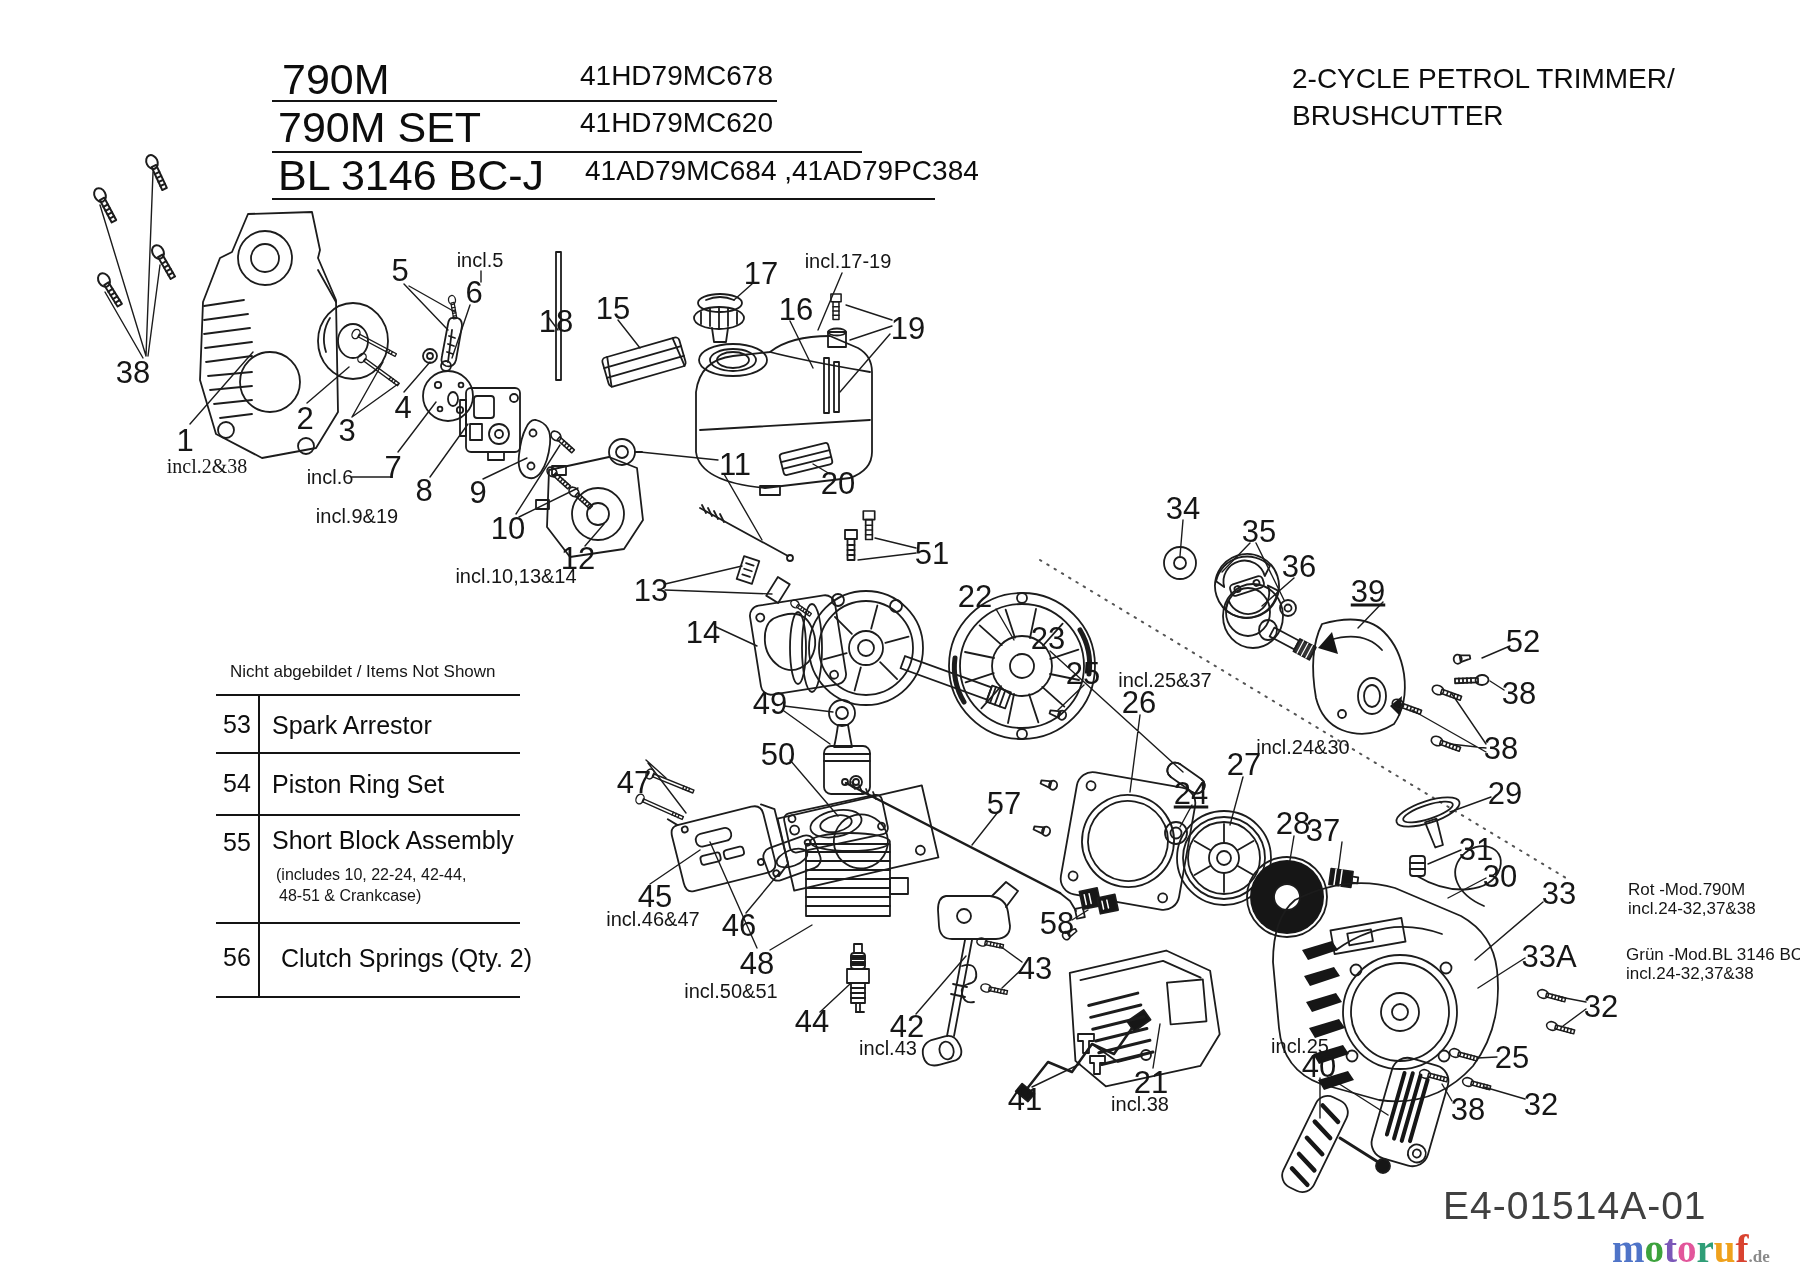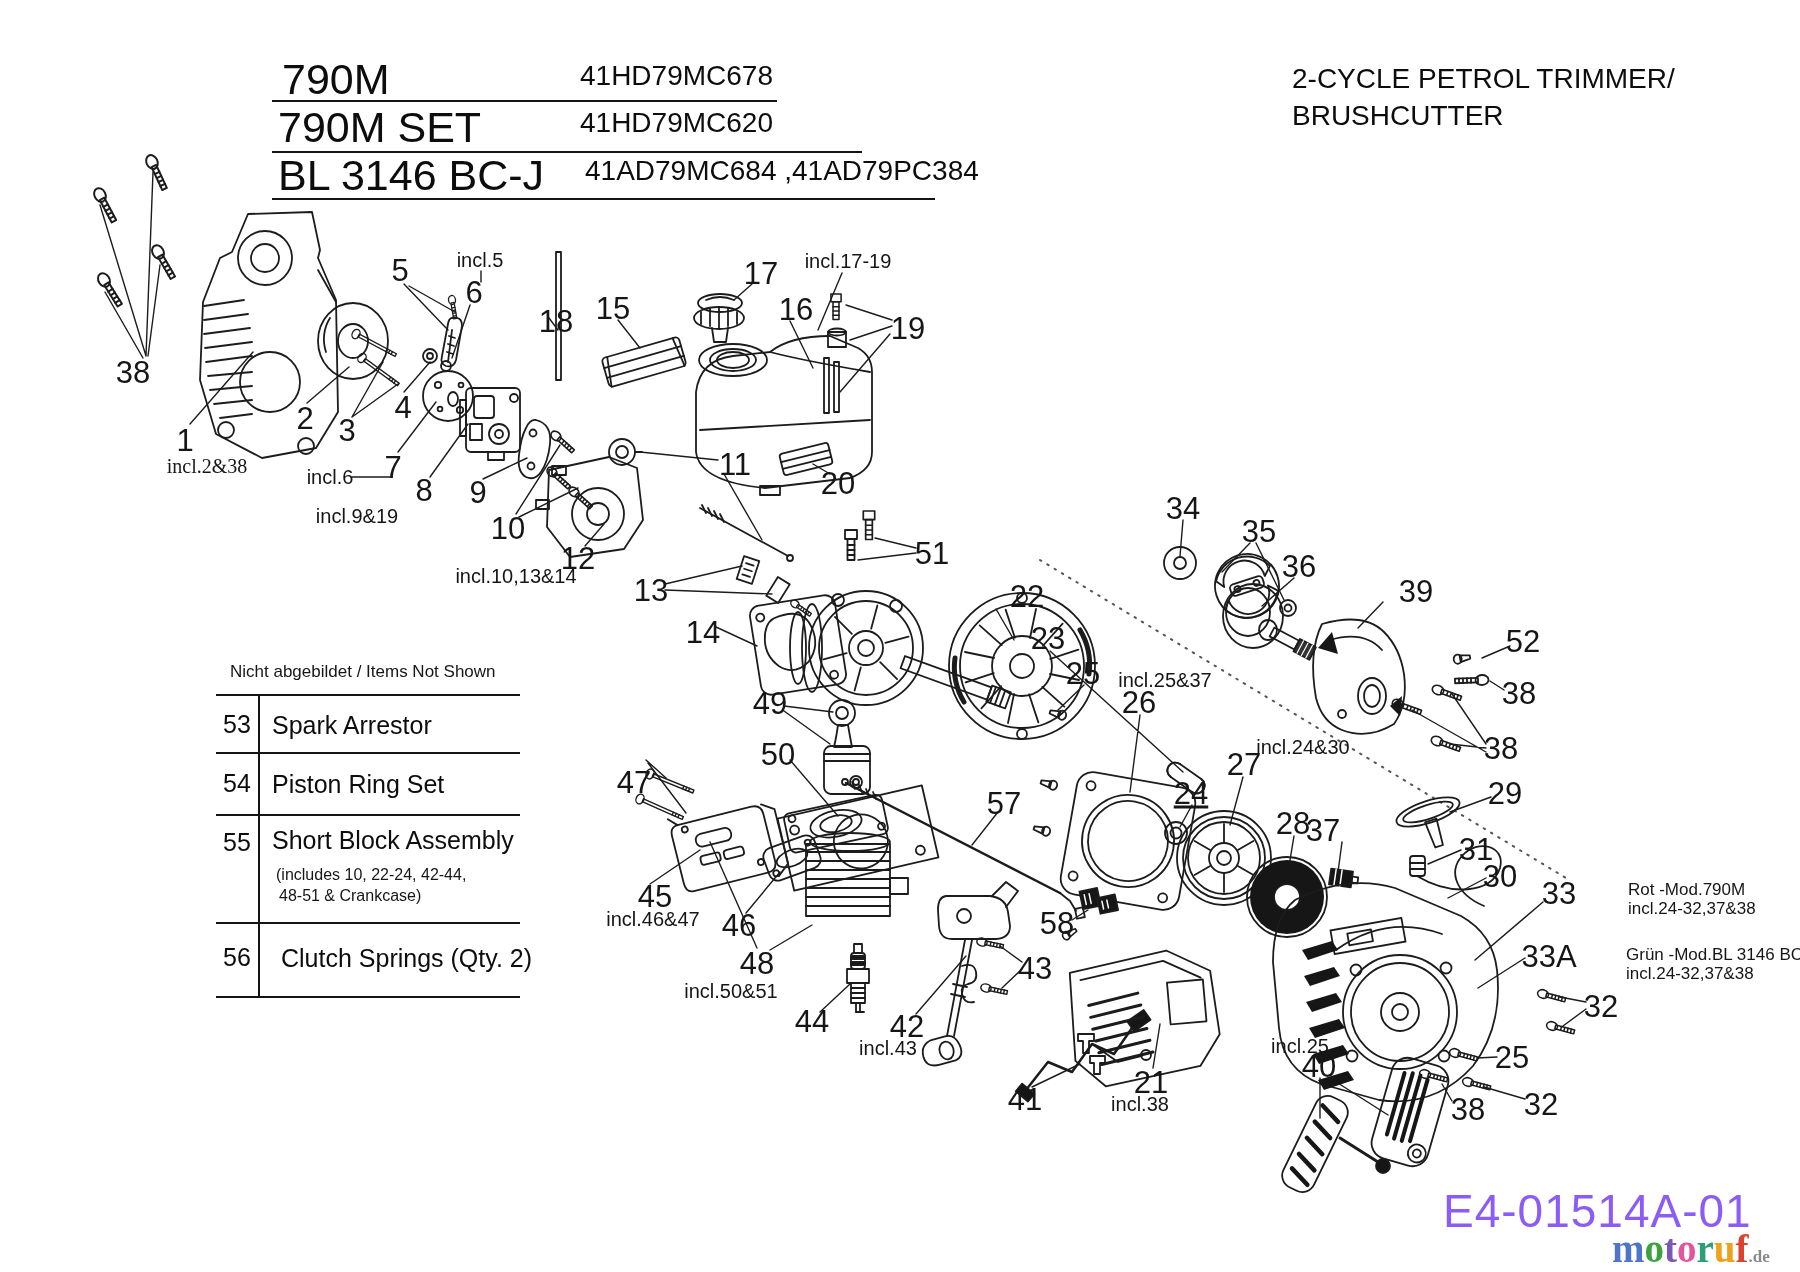--- a/index.html
+++ b/index.html
@@ -9,21 +9,21 @@
   }
   .rule{position:absolute;background:#141414;height:2px}
   .vrule{position:absolute;background:#141414;width:2px}
   .model-name{position:absolute;font-size:43px;color:#0d0d0d;white-space:nowrap}
   .model-code{position:absolute;font-size:28px;color:#0d0d0d;white-space:nowrap}
   .head-type{position:absolute;left:1292px;top:60px;font-size:28px;line-height:37px;color:#0d0d0d;white-space:nowrap}
   .tbl-title{position:absolute;font-size:17px;color:#161616;white-space:nowrap}
   .tbl-num{position:absolute;width:44px;text-align:center;font-size:25px;color:#0d0d0d}
   .tbl-label{position:absolute;font-size:25px;color:#0d0d0d;white-space:nowrap}
   .tbl-sub{position:absolute;font-size:16px;color:#161616;white-space:nowrap}
-  .enum{position:absolute;left:1443px;top:1184px;font-size:46px;letter-spacing:1px;color:#8b5cf6;white-space:nowrap}
+  .enum{position:absolute;left:1443px;top:1184px;font-size:39px;letter-spacing:1px;color:#404040;white-space:nowrap}
   .logo{position:absolute;left:1612px;top:1226px;font-family:"Liberation Serif",serif;font-weight:bold;font-size:39px;white-space:nowrap}
   .logo .suffix{font-size:17px;color:#8a8a8a}
   .callout{position:absolute;transform:translate(-50%,-50%);font-size:31px;color:#161616;white-space:nowrap;line-height:1}
   .callout.note{font-size:20px}
   .callout.note2{font-size:17px}
   svg{position:absolute;left:0;top:0}
 </style>
 </head>
 <body>
 
@@ -615,34 +615,34 @@
     <span class="callout num" style="left: 651px; top: 590px;">13</span>
     <span class="callout num" style="left: 703px; top: 632px;">14</span>
     <span class="callout num" style="left: 613px; top: 308px;">15</span>
     <span class="callout num" style="left: 796px; top: 309px;">16</span>
     <span class="callout num" style="left: 761px; top: 273px;">17</span>
     <span class="callout note" style="left: 848px; top: 261px;">incl.17-19</span>
     <span class="callout num" style="left: 556px; top: 321px;">18</span>
     <span class="callout num" style="left: 908px; top: 328px;">19</span>
     <span class="callout num" style="left: 838px; top: 483px;">20</span>
     <span class="callout num" style="left: 932px; top: 553px;">51</span>
-    <span class="callout num" style="left: 1027px; top: 596px;">22</span>
+    <span class="callout num" style="left: 975px; top: 596px;">22</span>
     <span class="callout num" style="left: 1048px; top: 638px;">23</span>
     <span class="callout num" style="left: 1083px; top: 673px;">25</span>
     <span class="callout note" style="left: 1165px; top: 680px;">incl.25&amp;37</span>
     <span class="callout num" style="left: 1139px; top: 702px;">26</span>
     <span class="callout note" style="left: 1263px; top: 747px; margin-left: 40px;">incl.24&amp;30</span>
     <span class="callout num" style="left: 1244px; top: 764px;">27</span>
     <span class="callout num" style="left: 1191px; top: 793px; text-decoration: underline;">24</span>
     <span class="callout num" style="left: 1293px; top: 823px;">28</span>
     <span class="callout num" style="left: 1281px; top: 830px; margin-left: 42px;">37</span>
     <span class="callout num" style="left: 1183px; top: 508px;">34</span>
     <span class="callout num" style="left: 1259px; top: 531px;">35</span>
     <span class="callout num" style="left: 1299px; top: 566px;">36</span>
-    <span class="callout num" style="left: 1416px; top: 591px;">39</span>
+    <span class="callout num" style="left: 1368px; top: 591px; text-decoration: underline;">39</span>
     <span class="callout num" style="left: 1523px; top: 641px;">52</span>
     <span class="callout num" style="left: 1519px; top: 693px;">38</span>
     <span class="callout num" style="left: 1501px; top: 748px;">38</span>
     <span class="callout num" style="left: 1505px; top: 793px;">29</span>
     <span class="callout num" style="left: 1476px; top: 849px;">31</span>
     <span class="callout num" style="left: 1500px; top: 876px;">30</span>
     <span class="callout num" style="left: 1559px; top: 893px; text-align: right;">33</span>
     <span class="callout note2" style="left: 1628px; top: 889px; transform: translate(0px, -50%);">Rot -Mod.790M</span>
     <span class="callout note2" style="left: 1628px; top: 908px; transform: translate(0px, -50%);">incl.24-32,37&amp;38</span>
     <span class="callout num" style="left: 1549px; top: 956px;">33A</span>

